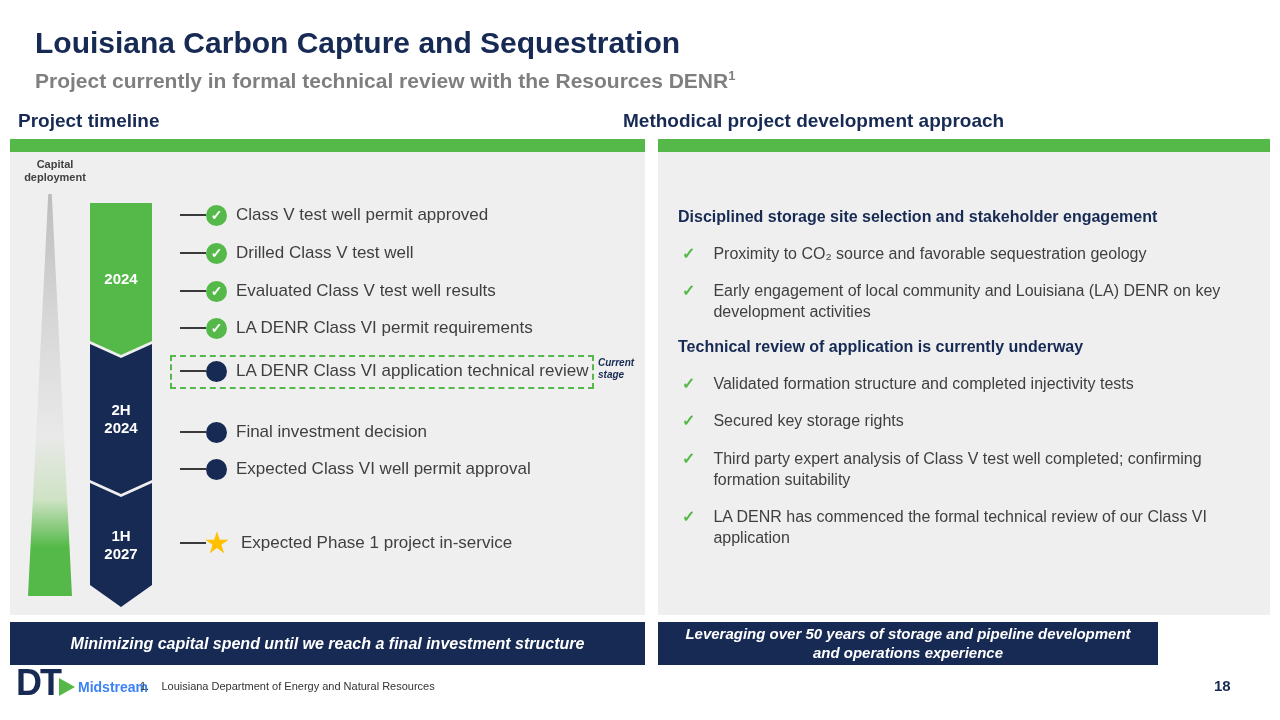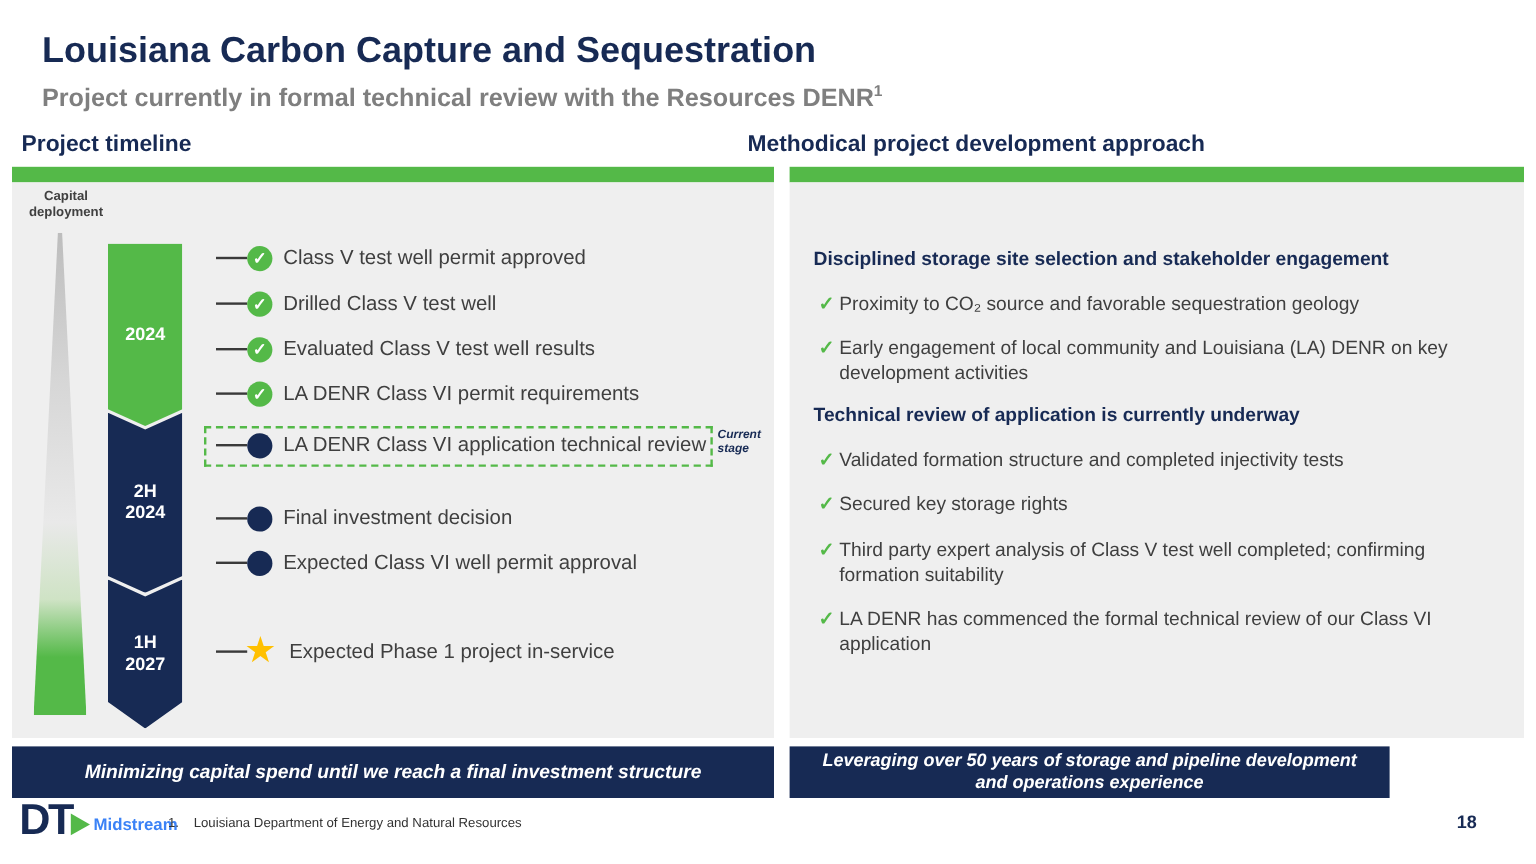--- a/index.html
+++ b/index.html
@@ -98,21 +98,21 @@
   .ms-text{
     margin-left:9px;font-size:17px;color:var(--body-text,#3F3F3F);white-space:nowrap;
   }
   
   .group-heading{
     font-size:16px;font-weight:bold;color:var(--navy,#172A54);
     margin:0 0 17px 0;
   }
   .group-heading.second{margin-top:10px;}
   .bullet{
-    display:flex;align-items:flex-start;gap:4px;
+    display:flex;align-items:flex-start;gap:18px;
     margin:0 0 16px 4px;
     font-size:16px;color:var(--body-text,#3F3F3F);line-height:1.32;
   }
   .tick{flex:0 0 auto;}
   .tick::after{content:"\2713";color:var(--green,#54B948);font-size:16px;font-weight:bold;}
   
   .logo{position:absolute;left:16px;top:666px;display:flex;align-items:flex-end;}
   .logo-dt{
     font-size:36px;font-weight:bold;color:var(--navy,#172A54);
     letter-spacing:-2px;line-height:0.95;

